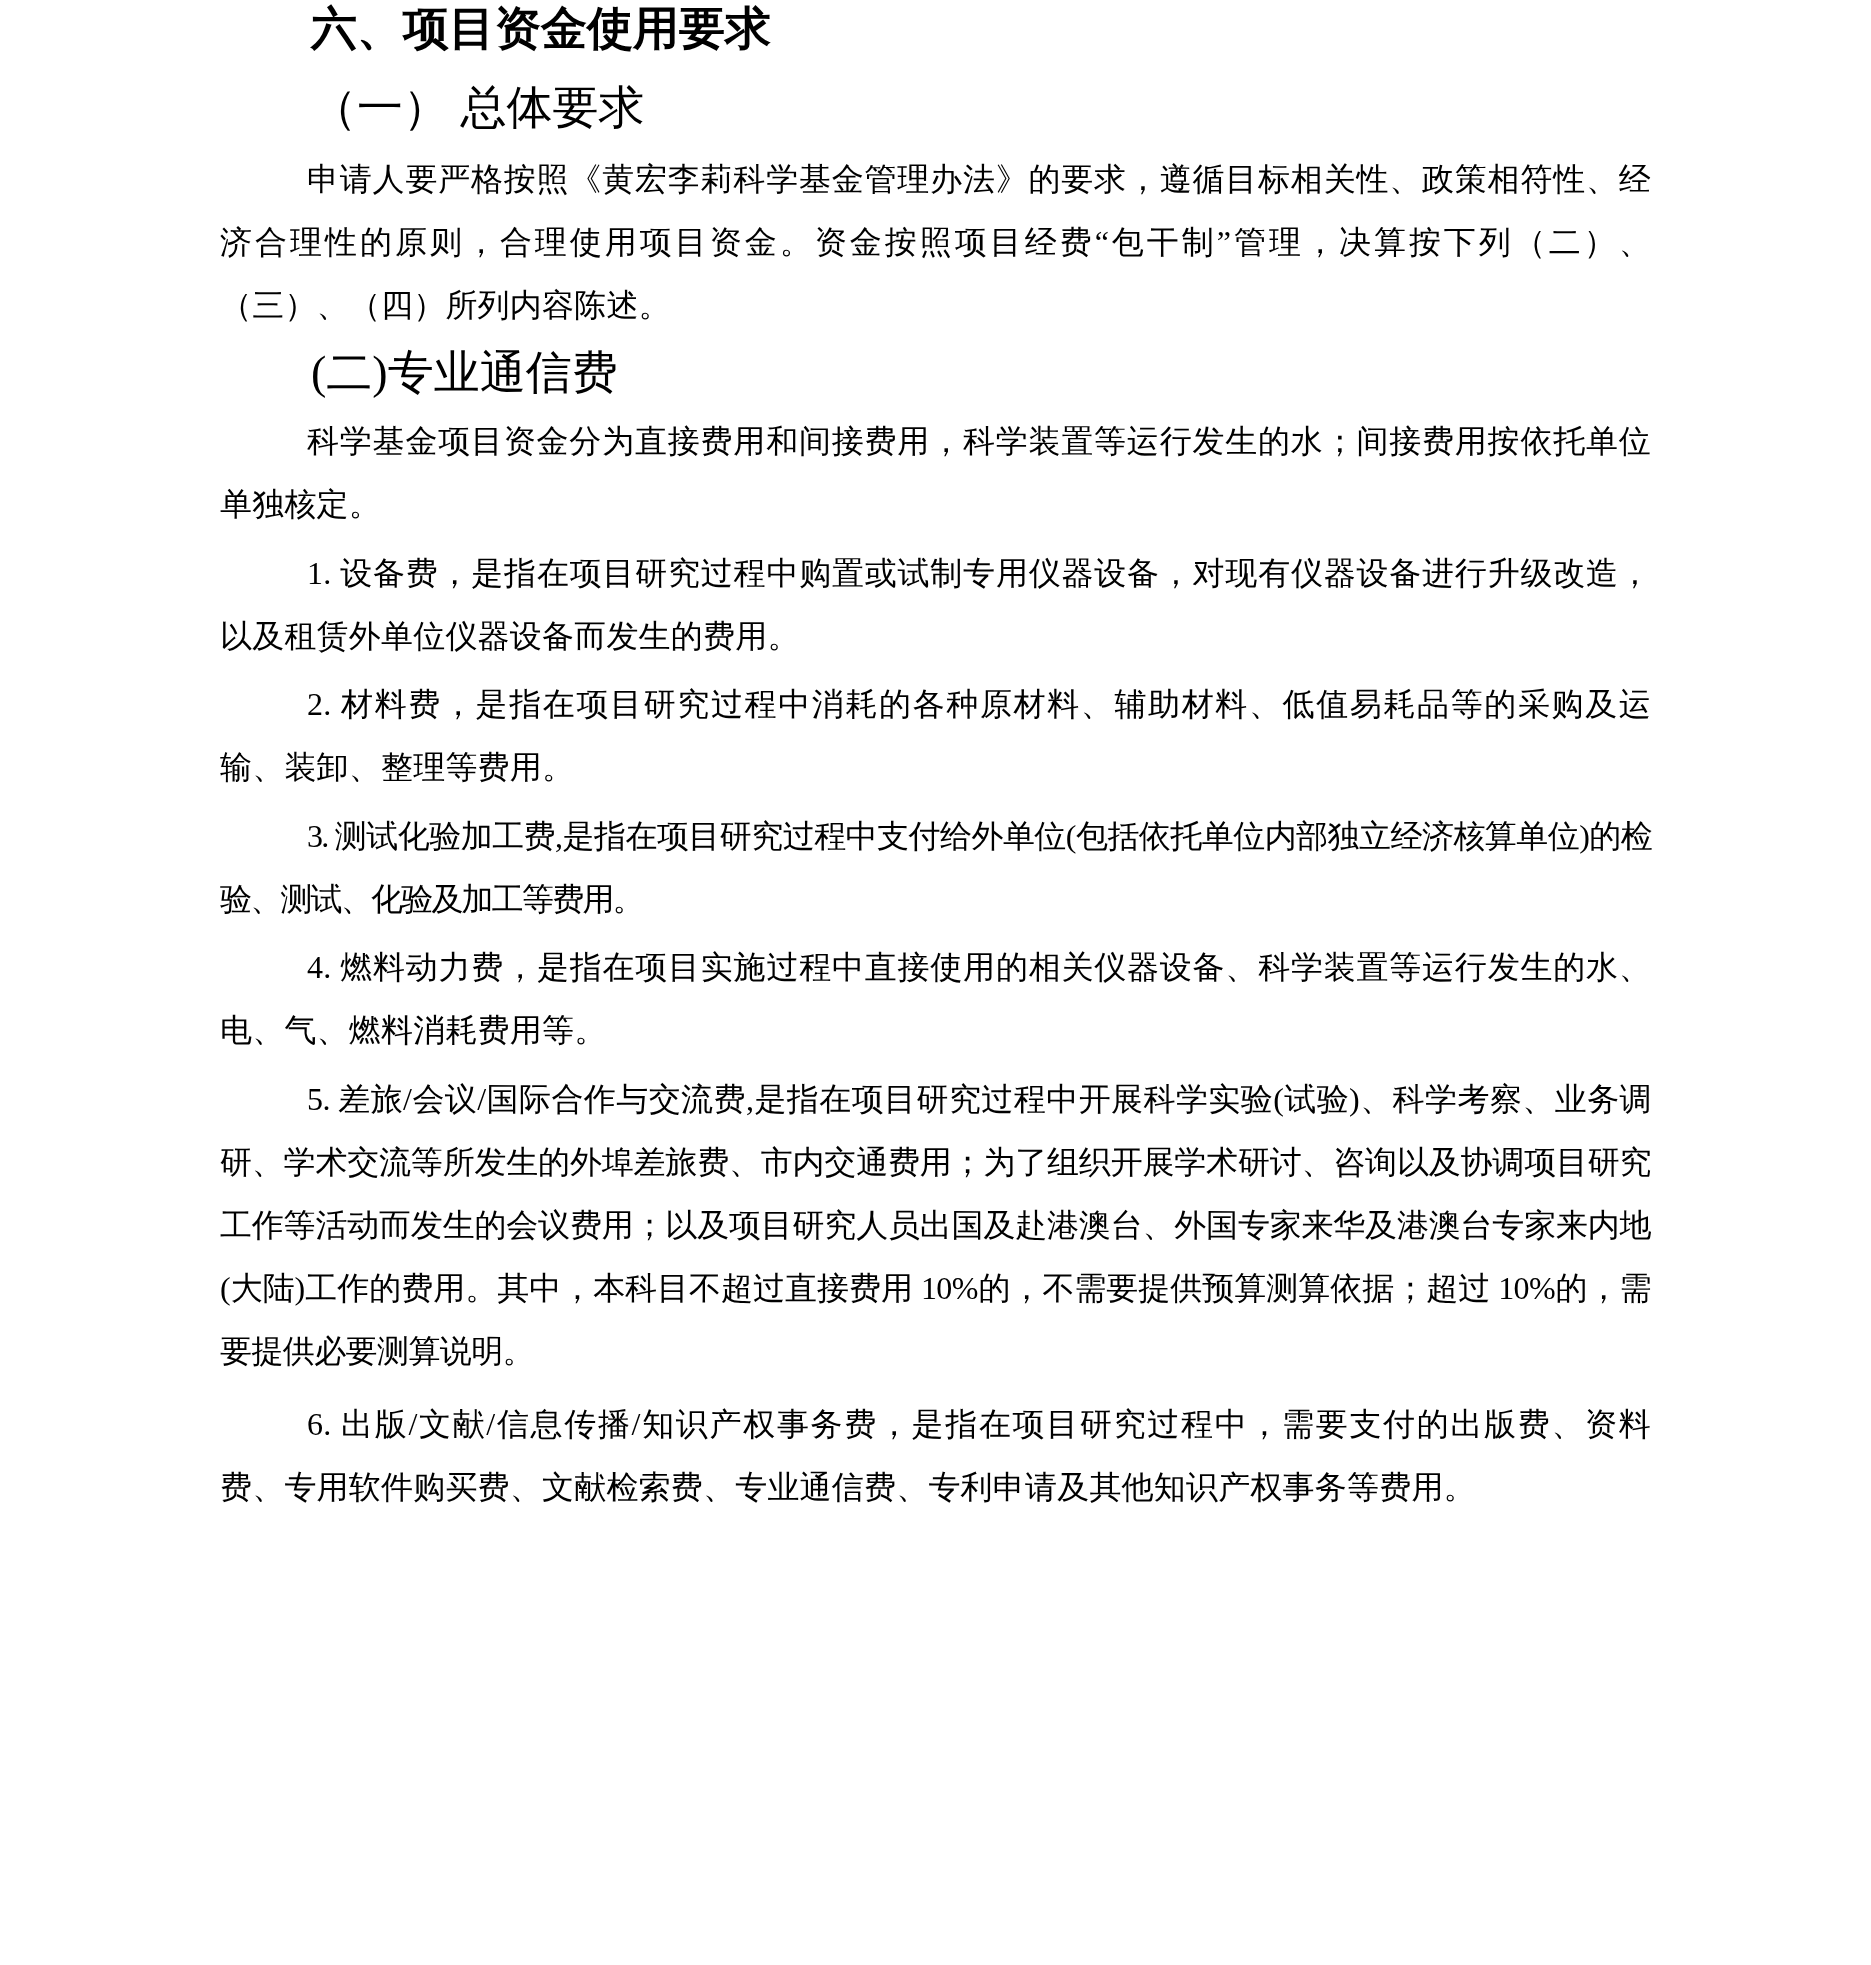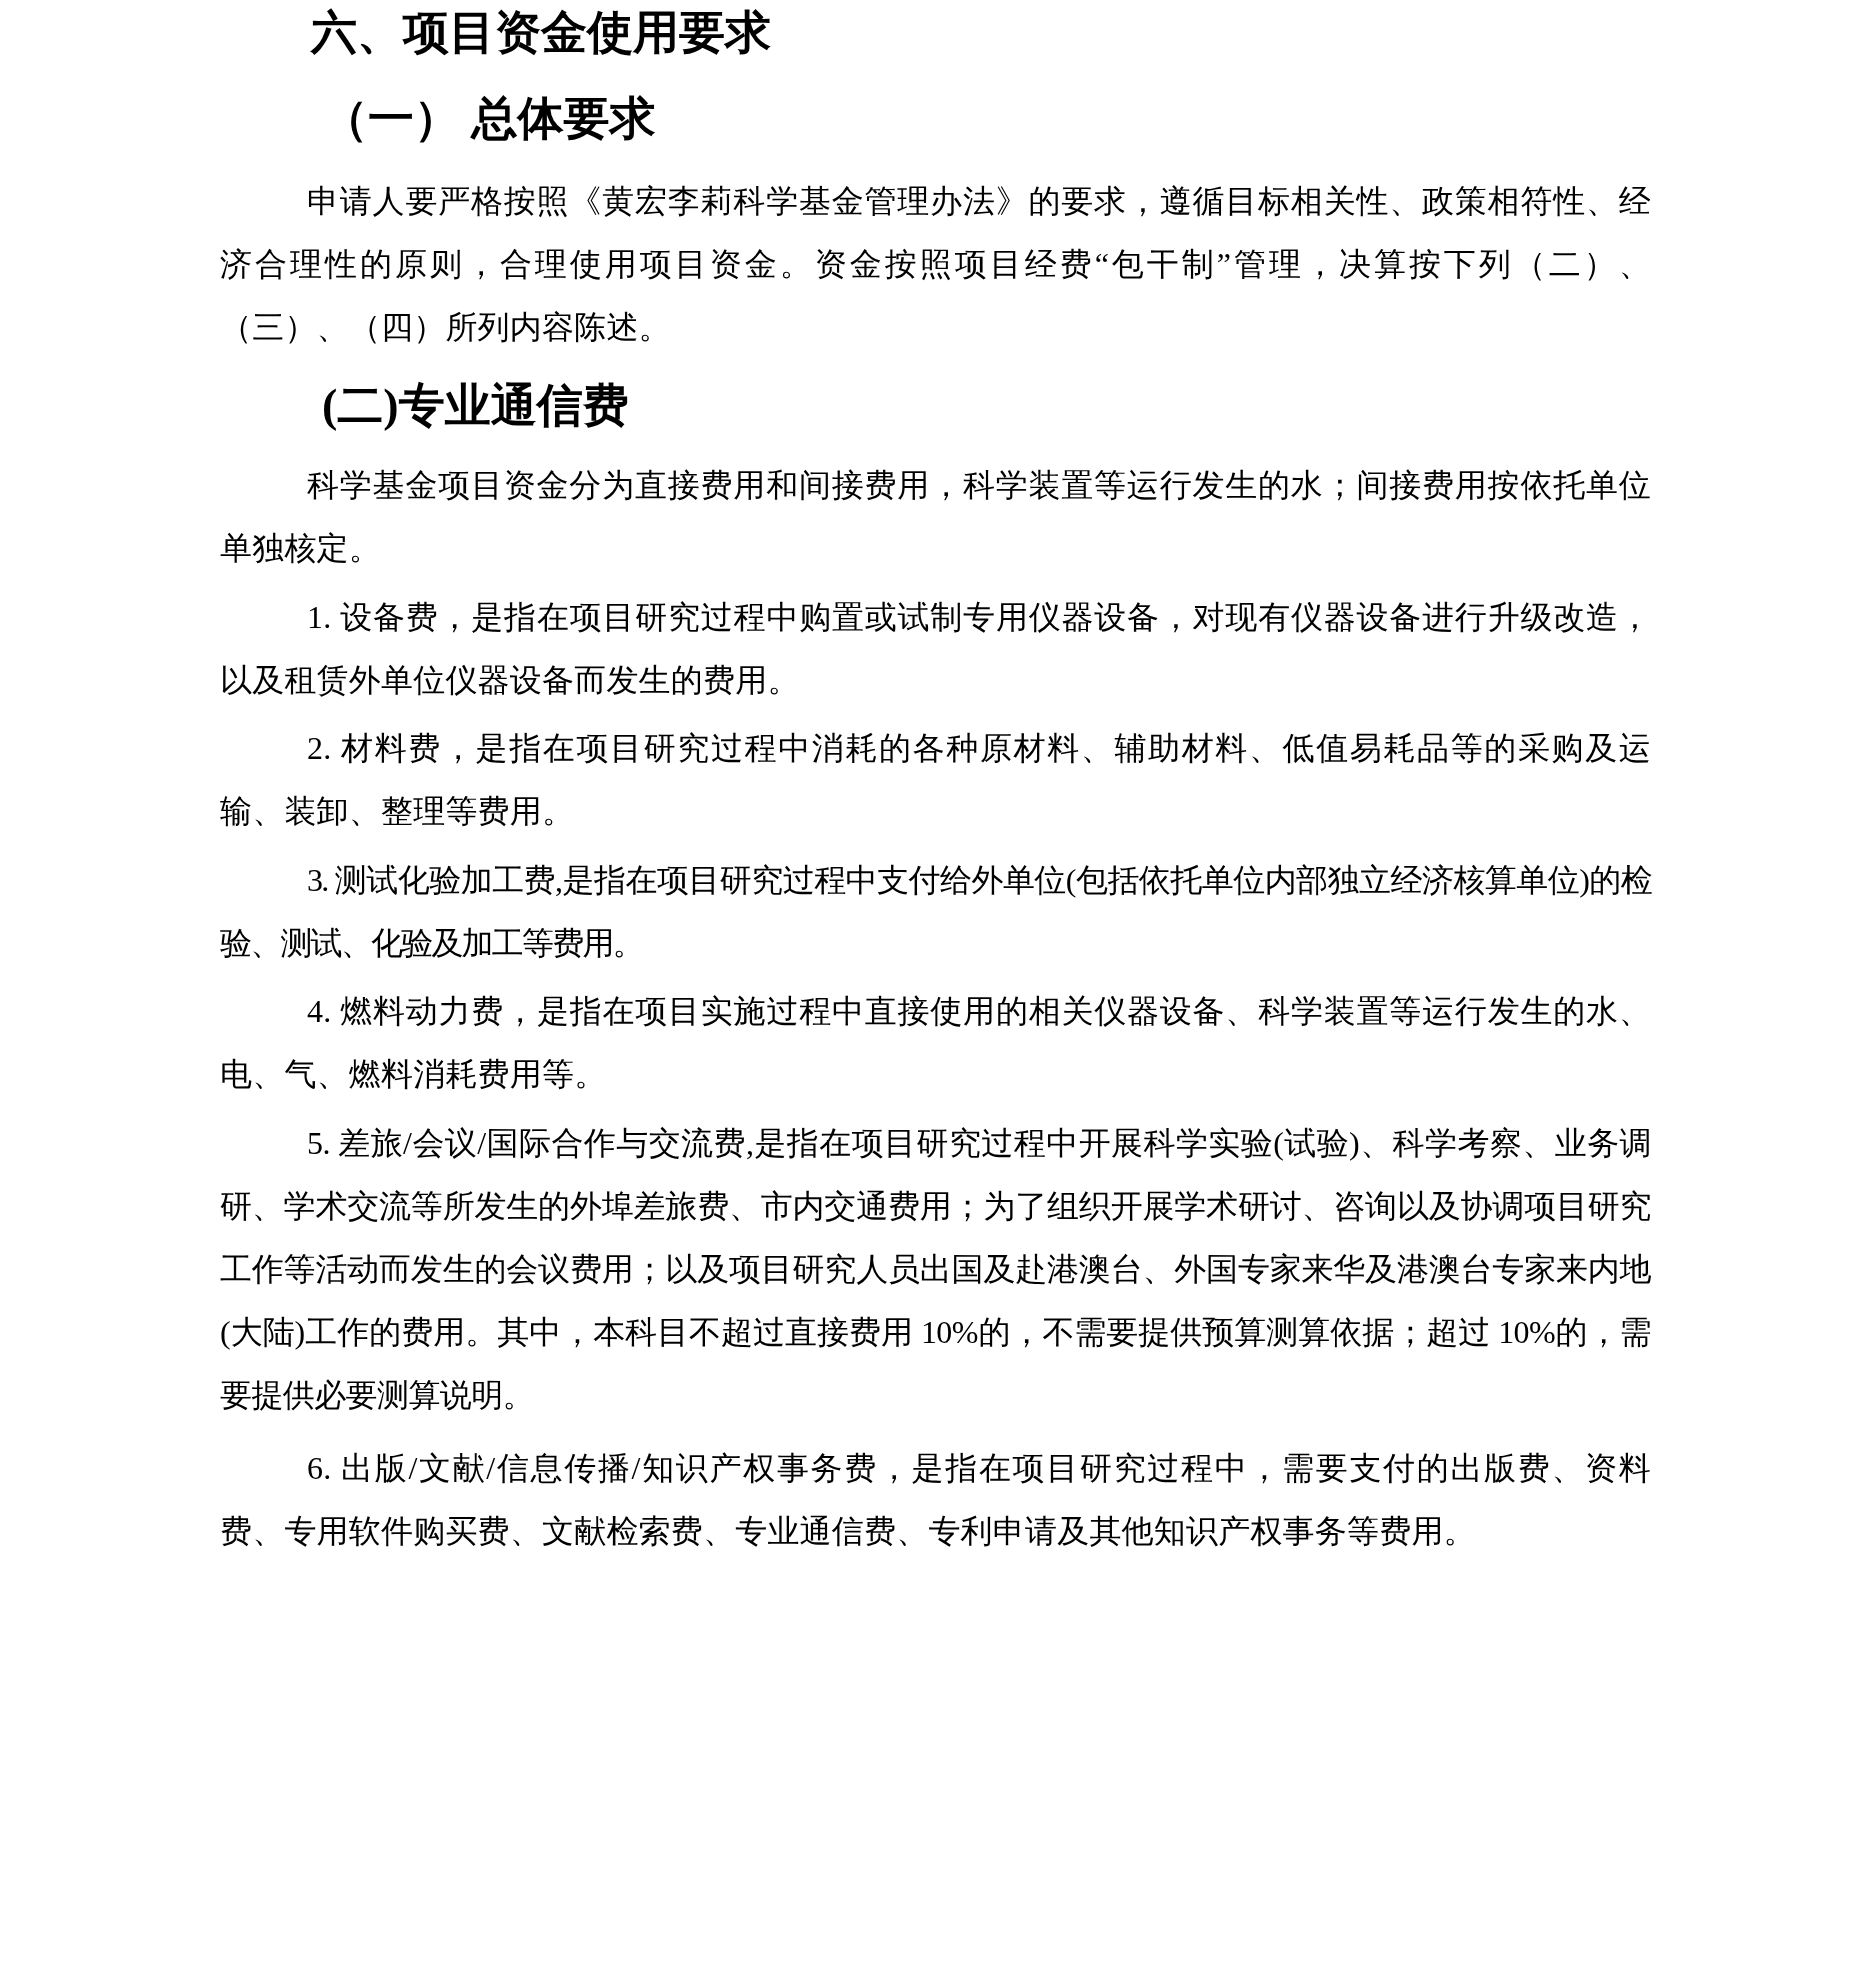--- a/index.html
+++ b/index.html
@@ -28,30 +28,30 @@
   }
   
   .h-section {
     font-size: 46px;
     font-weight: bold;
     line-height: 1.0;
     margin: 0;
     padding: 0;
     text-indent: 91px;
     letter-spacing: 0px;
-    font-family: Liberation Sans, sans-serif;
+    font-family: Liberation Mono, monospace;
   }
   .h-section-wrap { padding-top: 8.6px; padding-bottom: 15px; }
 
   
   .h-sub {
     font-size: 46px;
-    font-weight: bold;
+    font-weight: normal;
     line-height: 1.0;
-    margin: 11px;
+    margin: 0;
     text-indent: 91px;
     font-family: "Liberation Serif", "DejaVu Serif", serif;
   }
   .h-sub-wrap { padding-top: 15px; padding-bottom: 17.3px; }
   .h-sub-wrap2 { padding-top: 13.4px; padding-bottom: 14px; }
 
   
   .para {
     font-size: 32px;
     line-height: 63px;

